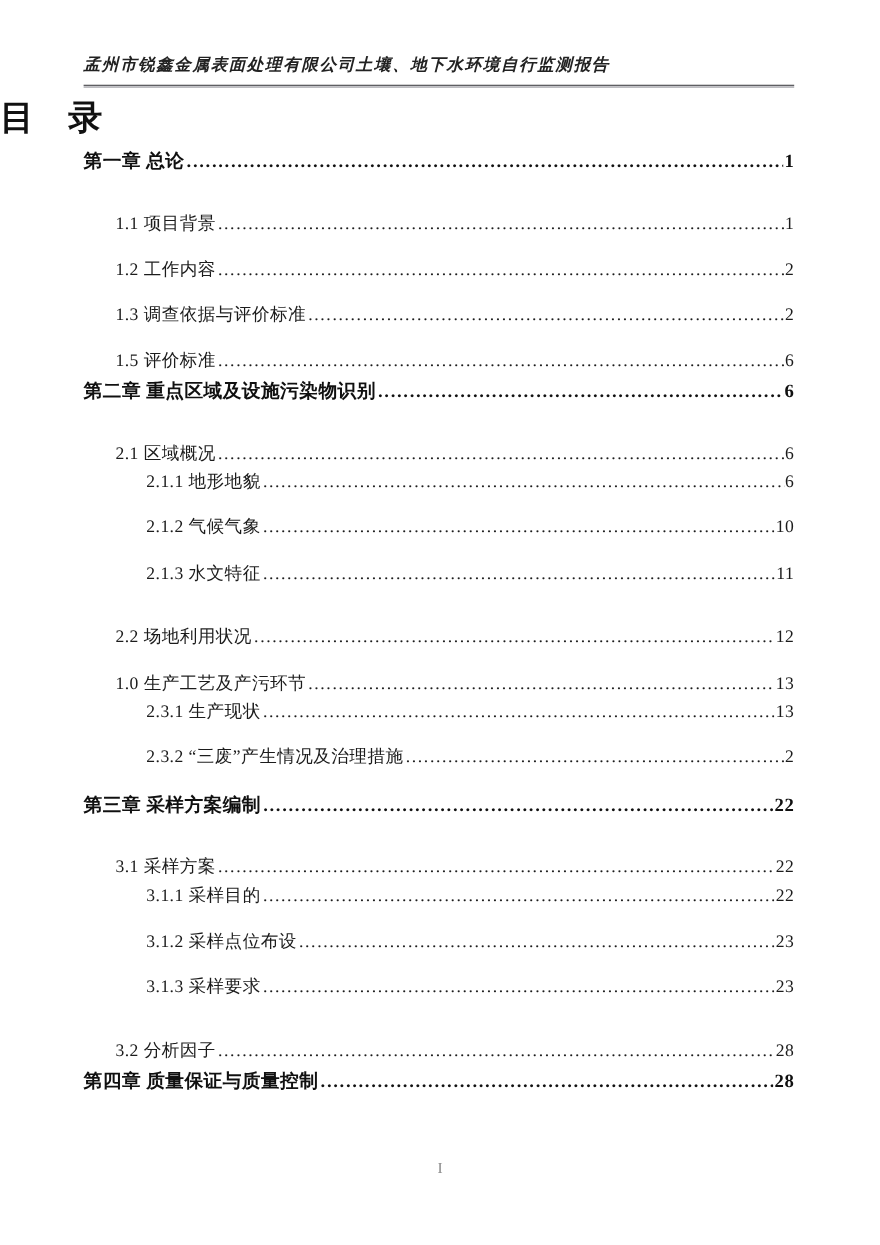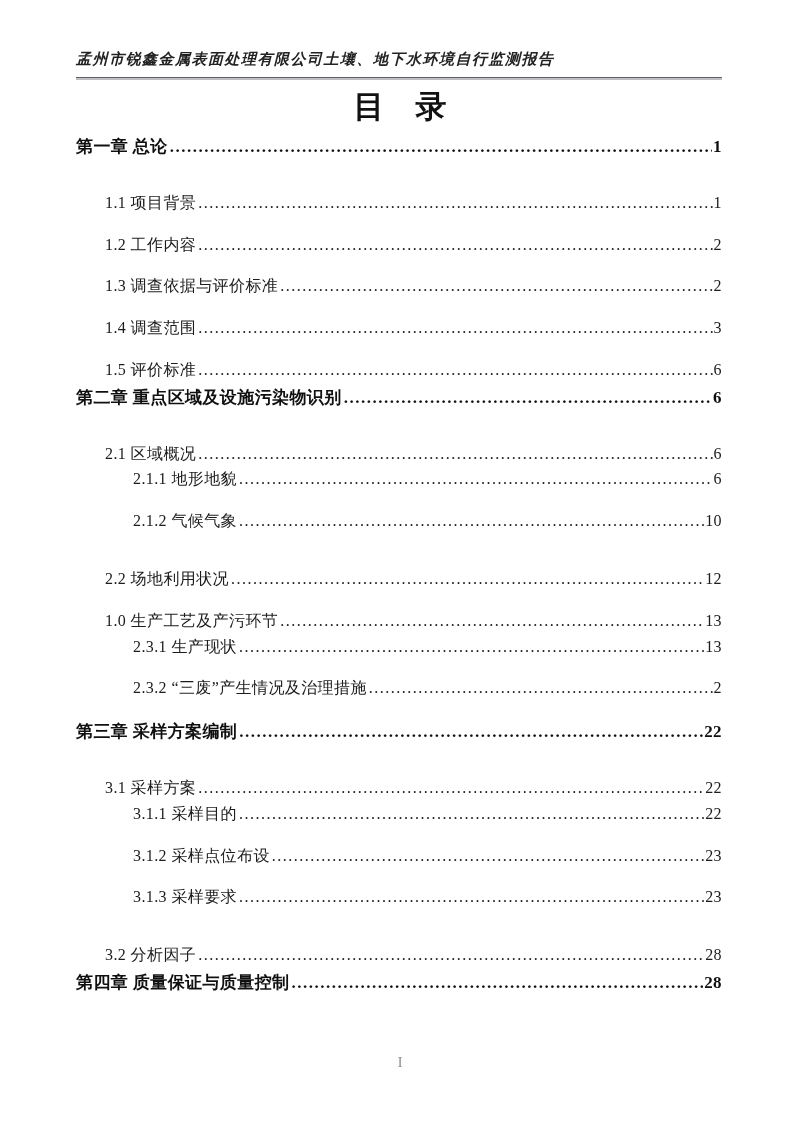--- a/index.html
+++ b/index.html
@@ -33,21 +33,21 @@
     position: absolute;
     left: 76px; top: 77px;
     width: 646px; height: 3px;
     background: linear-gradient(to bottom, #5f5f63 0, #5f5f63 1px, #c7c7cb 1px, #b9b9bd 3px);
   }
   
   .toc-title {
     position: absolute;
     left: 0; top: 86px;
     width: 800px;
-    text-align: center;
+    text-align: left;
     font-size: 31px;
     font-weight: bold;
     color: #111;
   }
   
   .toc {
     position: absolute;
     left: 76px; top: 124px;
     width: 646px;
   }
@@ -115,25 +115,20 @@
       <span class="toc-leader"></span>
       <span class="toc-page">2</span>
     </div>
 
     <div class="toc-row lv1">
       <span class="toc-label">1.3 调查依据与评价标准</span>
       <span class="toc-leader"></span>
       <span class="toc-page">2</span>
     </div>
 
-    <div class="toc-row lv1">
-      <span class="toc-label">1.4 调查范围</span>
-      <span class="toc-leader"></span>
-      <span class="toc-page">3</span>
-    </div>
 
     <div class="toc-row lv1">
       <span class="toc-label">1.5 评价标准</span>
       <span class="toc-leader"></span>
       <span class="toc-page">6</span>
     </div>
 
     <div class="toc-row lv0">
       <span class="toc-label">第二章 重点区域及设施污染物识别</span>
       <span class="toc-leader"></span>
@@ -151,20 +146,25 @@
       <span class="toc-leader"></span>
       <span class="toc-page">6</span>
     </div>
 
     <div class="toc-row lv2">
       <span class="toc-label">2.1.2 气候气象</span>
       <span class="toc-leader"></span>
       <span class="toc-page">10</span>
     </div>
 
+    <div class="toc-row lv2">
+      <span class="toc-label">2.1.3 水文特征</span>
+      <span class="toc-leader"></span>
+      <span class="toc-page">11</span>
+    </div>
 
     <div class="toc-row lv1">
       <span class="toc-label">2.2 场地利用状况</span>
       <span class="toc-leader"></span>
       <span class="toc-page">12</span>
     </div>
 
     <div class="toc-row lv1">
       <span class="toc-label">1.0 生产工艺及产污环节</span>
       <span class="toc-leader"></span>

